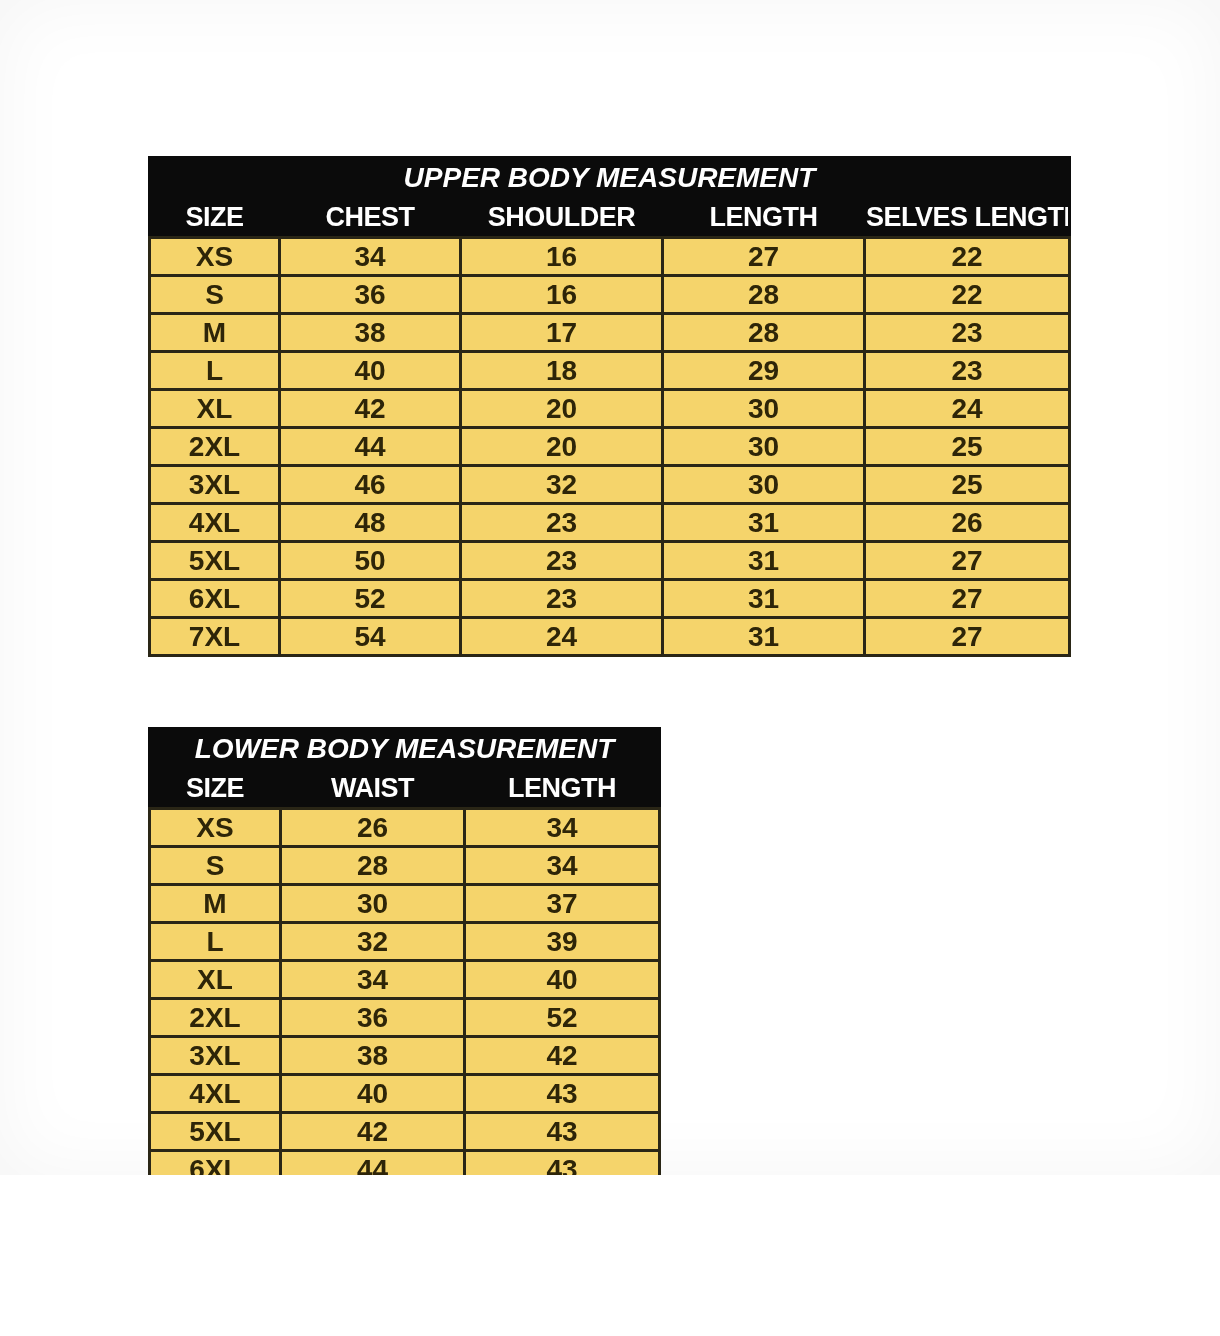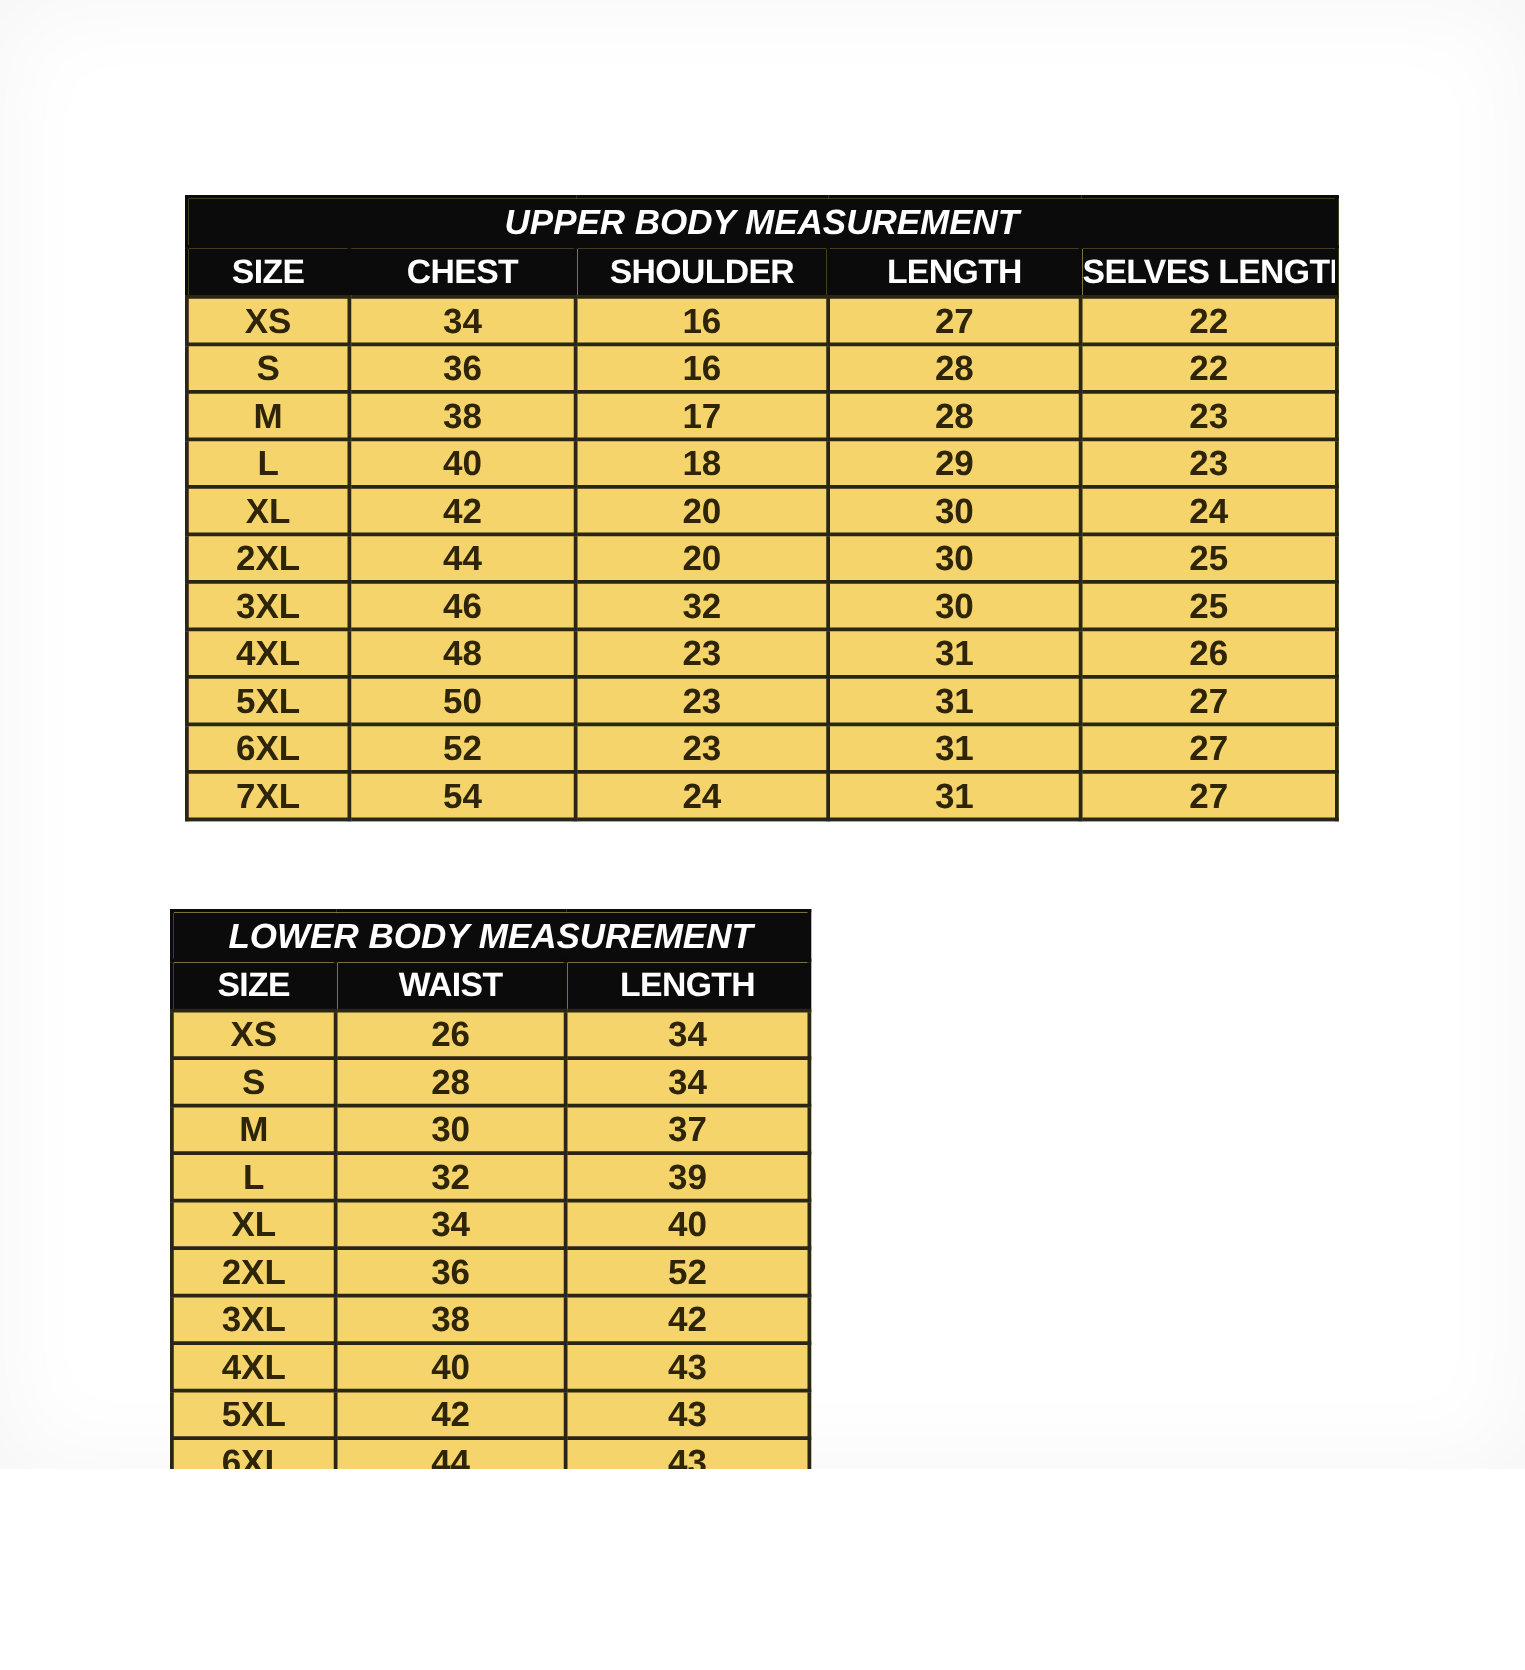--- a/index.html
+++ b/index.html
@@ -20,21 +20,21 @@
   }
   .blur-wrap{filter:blur(0.4px);}
   table.size-table{
     position:absolute;
     border-collapse:collapse;
     table-layout:fixed;
     background:var(--cell-bg);
     border:3px solid var(--border);
   }
   #upper-body{left:148px;top:156px;width:920px;}
-  #lower-body{left:136px;top:727px;width:510px;}
+  #lower-body{left:148px;top:727px;width:510px;}
   table.size-table td, table.size-table th{
     border:3px solid var(--border);
     text-align:center;
     vertical-align:middle;
     padding:0;
     overflow:hidden;
     white-space:nowrap;
   }
   tr.title-row{height:40px;}
   tr.title-row td{

